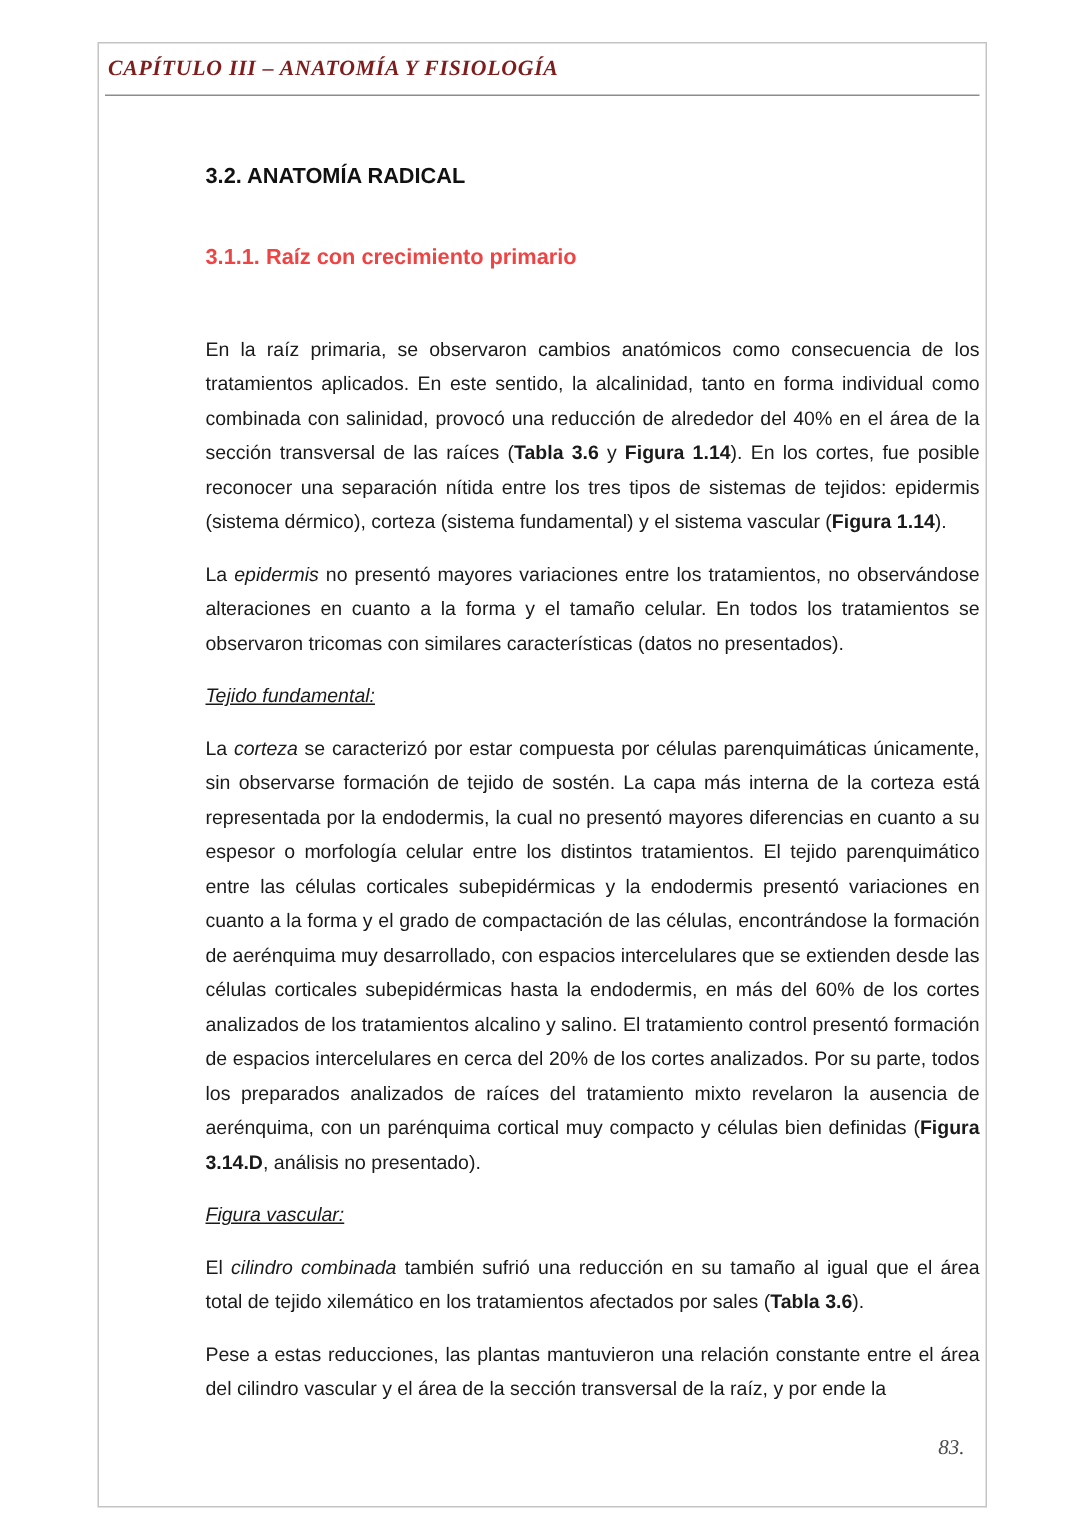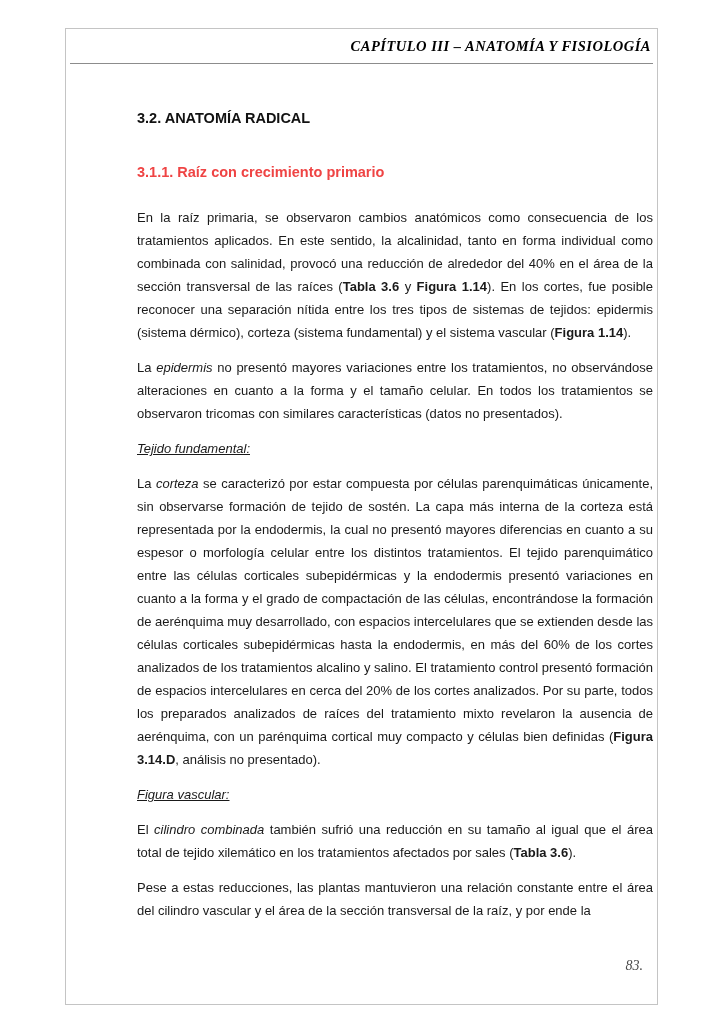--- a/index.html
+++ b/index.html
@@ -25,45 +25,44 @@
     right: 66px;
     bottom: 19px;
     border: 1px solid #c4c4c4;
     box-sizing: border-box;
     background: #ffffff;
   }
   .running-header {
     margin: 9px 4px 0 4px;
     padding: 0 2px 8px 2px;
     border-bottom: 1px solid #8c8c8c;
-    text-align: right;
     font-family: "Liberation Serif", serif;
     font-style: italic;
     font-weight: bold;
     font-size: 14.5px;
     letter-spacing: 0.5px;
-    color: #000000;
+    color: #7f1d1d;
   }
   .content {
     padding: 0 4px 0 71px;
   }
   .section-title {
     margin: 46px 0 0 0;
     font-size: 14.5px;
     font-weight: bold;
     color: #111;
   }
   .subsection-title {
     margin: 38px 0 0 0;
     font-size: 14.5px;
     font-weight: bold;
     color: #ef4444;
   }
   .doc-body {
-    margin-top: 26px;
+    margin-top: 41px;
   }
   .para {
     margin: 0 0 12px 0;
     font-size: 13px;
     line-height: 23px;
     text-align: justify;
   }
   .subheading {
     margin: 7px 0 12px 0;
     font-size: 13px;

